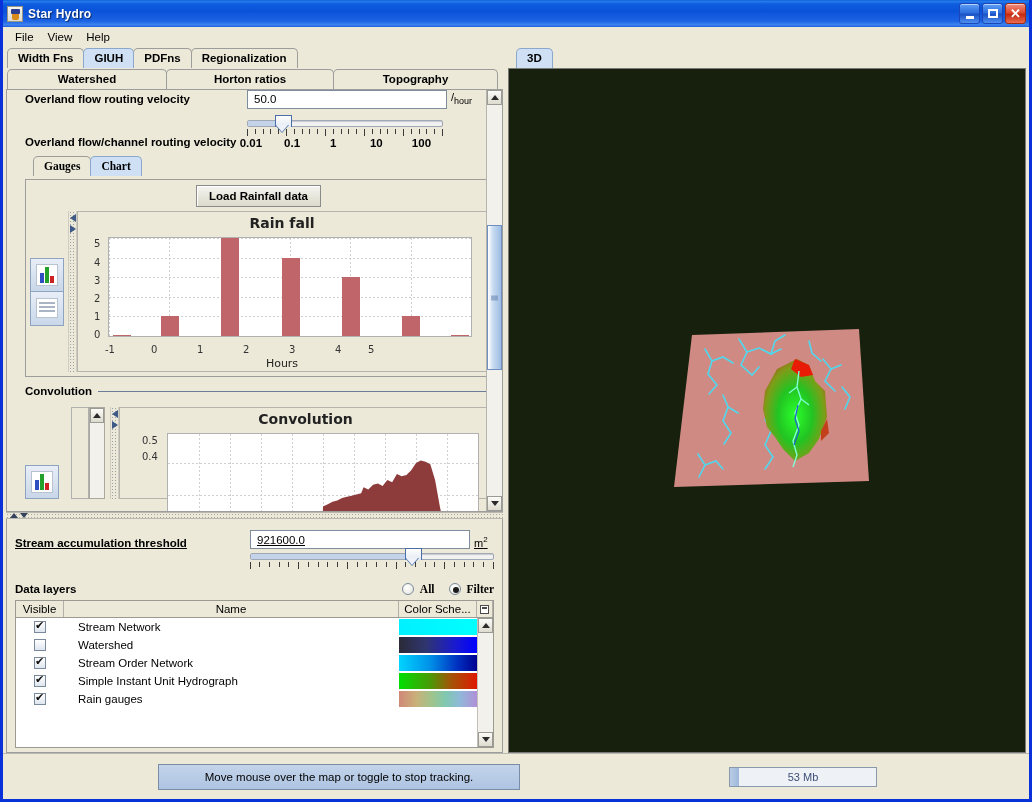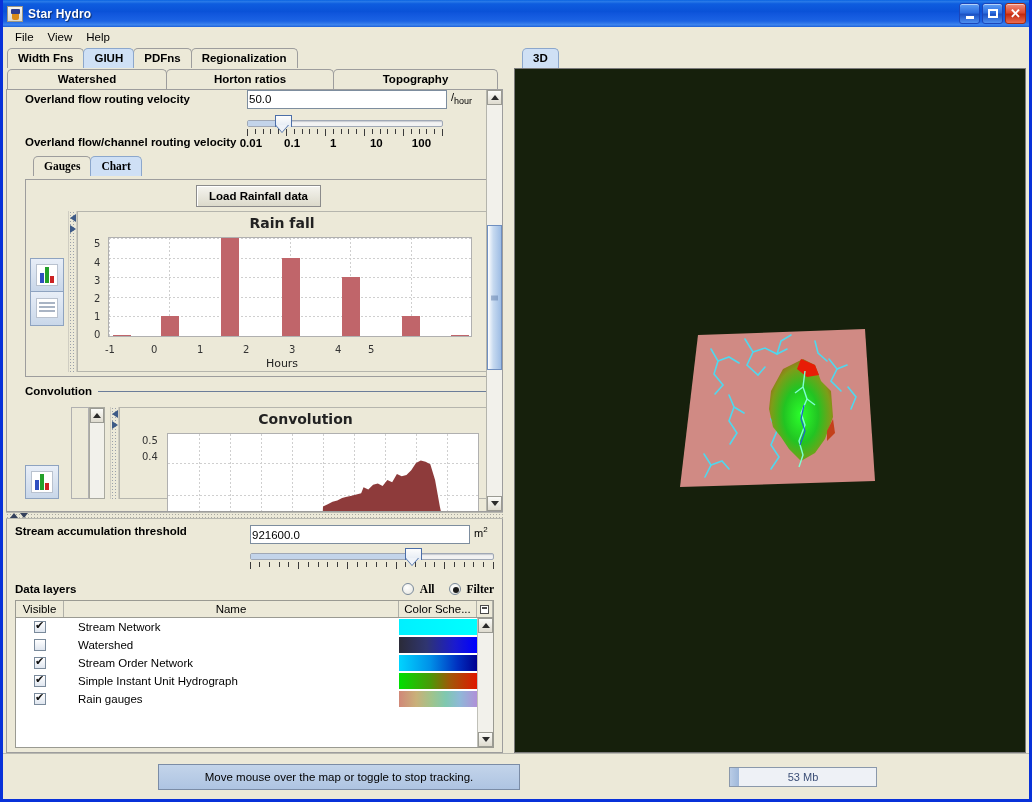--- a/index.html
+++ b/index.html
@@ -98,21 +98,21 @@
     min-height: 0;
   }
   #left-pane {
     width: 503px; flex: 0 0 503px;
     display: flex; flex-direction: column;
     min-height: 0;
   }
   #right-pane {
     flex: 1 1 auto;
     display: flex; flex-direction: column;
-    margin-left: 8px;
+    margin-left: 2px;
     min-height: 0;
   }
 
   
   .tab-strip {
     display: flex; align-items: flex-end;
     height: 21px; padding-left: 4px;
     background: #ece9d8;
     position: relative;
   }
@@ -161,21 +161,21 @@
 
   
   .row-vel {
     display: flex; align-items: center;
     height: 22px; margin-top: 2px;
   }
   .lbl-bold { font-size: 11.5px; font-weight: bold; color: #000; }
   .jtextfield {
     background: #fff; border: 1px solid #7d8d9e;
     height: 19px; font-size: 11.5px; color: #000;
-    padding: 0 1px; line-height: 17px;
+    padding: 0 6px; line-height: 17px;
     font-family: "Liberation Sans", sans-serif;
   }
   .unit-sup {
     font-size: 11px; margin-left: 4px; color: #000;
   }
   .unit-sup sub { font-size: 9px; }
 
   
   .slider-wrap { position: relative; }
   .slider-track {
@@ -387,21 +387,21 @@
 
   #lower-left {
     flex: 0 0 auto;
     margin-left: 3px; width: 497px;
     border: 1px solid #9d9d9d;
     border-top: none;
     background: #ece9d8;
     padding: 6px 8px 4px 8px;
     display: flex; flex-direction: column;
   }
-  .row-thresh { display: flex; align-items: flex-start; height: 24px; }
+  .row-thresh { display: flex; align-items: flex-end; height: 24px; text-decoration: underline; }
 
   .radio-row { display: flex; align-items: center; gap: 6px; justify-content: flex-end; font-family: Liberation Serif, serif; }
   .jradio {
     width: 12px; height: 12px; border-radius: 50%;
     border: 1px solid #7a8a9b;
     background: radial-gradient(circle at 40% 35%, #ffffff, #e3e3dc);
     position: relative; flex: 0 0 12px;
   }
   .jradio.on::after {
     content: ""; position: absolute; left: 3px; top: 3px;

